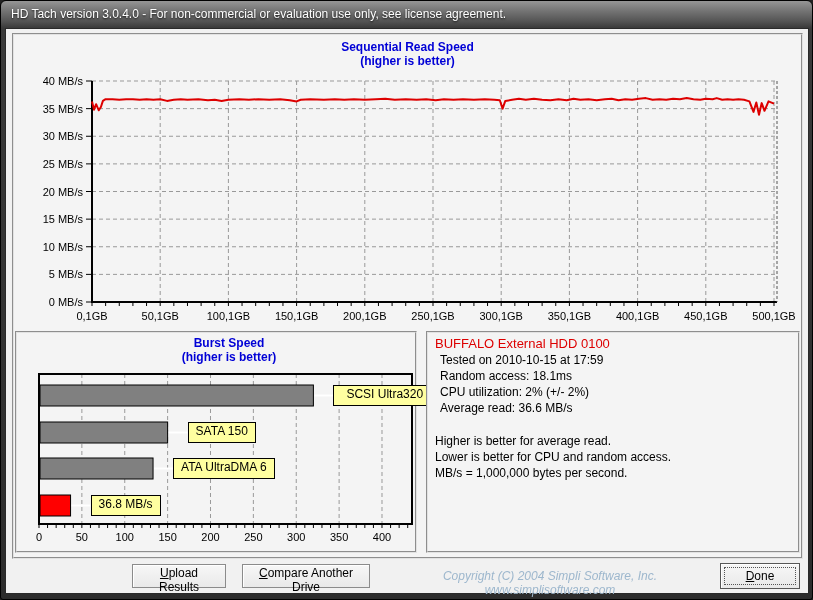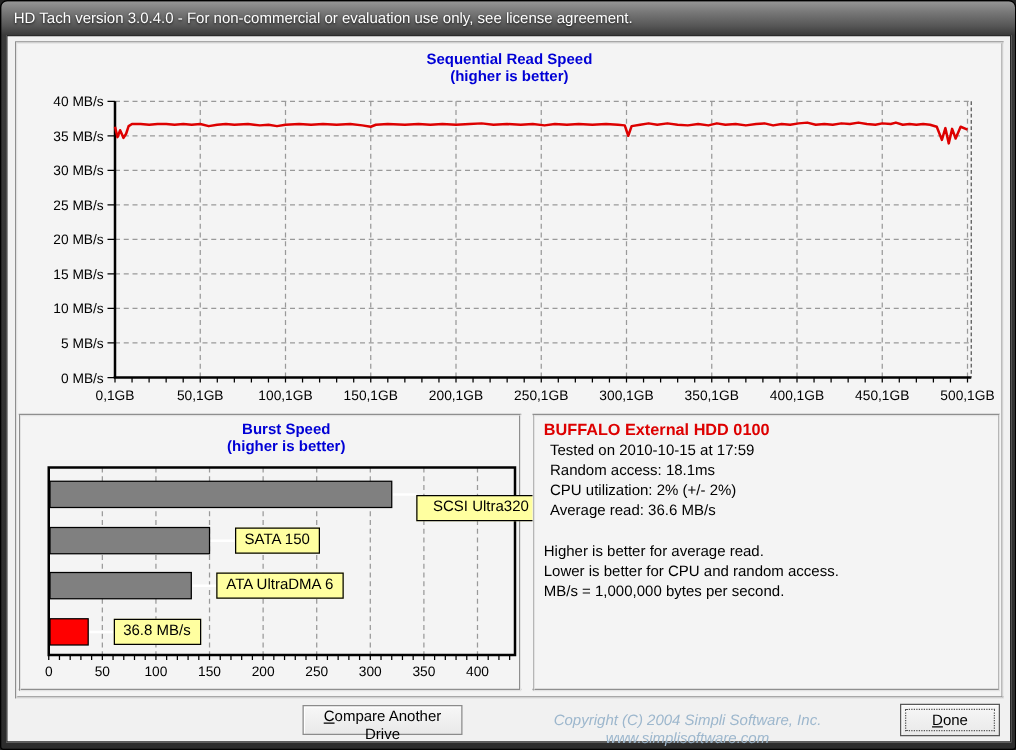--- a/index.html
+++ b/index.html
@@ -19,21 +19,21 @@
   .seq-title{left:0;top:5px;}
   #seq-svg{position:absolute;left:2px;top:33px;}
   .burst-panel{position:absolute;left:1px;top:296px;width:402px;height:222px;
     border:2px groove #e2e2e2;background:#f4f4f4;box-sizing:border-box;}
   .burst-title{left:13px;top:3px;}
   #burst-svg{position:absolute;left:0;top:34px;}
   .bar-label{position:absolute;height:19px;line-height:17px;padding:0 7px;
     background:#ffffa0;border:1px solid #000;font-size:12px;color:#000;white-space:nowrap;}
   .info-panel{position:absolute;left:412px;top:296px;width:374px;height:222px;
     border:2px groove #e2e2e2;background:#f4f4f4;box-sizing:border-box;}
-  .info-title{margin:3px 0 1px 7px;font-size:13px;font-weight:bold;color:#dd0000;}
+  .info-title{margin:3px 0 1px 7px;font-size:13px;font-weight:normal;color:#dd0000;}
   .info-details{margin-left:12px;}
   .info-details div{font-size:12px;line-height:16px;color:#000;}
   .info-notes{margin:17px 0 0 7px;}
   .info-notes div{font-size:12px;line-height:16px;color:#000;}
   .btn{position:absolute;height:24px;box-sizing:border-box;font-size:12px;
     font-family:"Liberation Sans",sans-serif;color:#000;
     background:linear-gradient(#f7f7f7,#e9e9e9);border:1px solid #8b8b8b;
     box-shadow:inset 1px 1px 0 #fff;border-radius:0;cursor:default;}
   .btn u{text-decoration:underline;}
   #save-btn{left:21px;top:535px;width:88px;}
@@ -234,21 +234,21 @@
             <rect x="22" y="7" width="373" height="150" fill="none" stroke="#000" stroke-width="2"></rect>
             <rect x="23" y="18" width="273.39080459770116" height="21" fill="#808080" stroke="#000"></rect>
             <line x1="297.39080459770116" y1="28.5" x2="316.39080459770116" y2="28.5" stroke="#fff" stroke-width="2"></line>
             <rect x="23" y="55" width="127.62068965517241" height="21" fill="#808080" stroke="#000"></rect>
             <line x1="151.6206896551724" y1="65.5" x2="170.6206896551724" y2="65.5" stroke="#fff" stroke-width="2"></line>
             <rect x="23" y="91" width="113.04367816091954" height="21" fill="#808080" stroke="#000"></rect>
             <line x1="137.04367816091954" y1="101.5" x2="156.04367816091954" y2="101.5" stroke="#fff" stroke-width="2"></line>
             <rect x="23" y="128" width="30.55494252873563" height="21" fill="#ff0000" stroke="#000"></rect>
             <line x1="54.55494252873563" y1="138.5" x2="73.55494252873564" y2="138.5" stroke="#fff" stroke-width="2"></line>
           </svg>
-      <div class="bar-label" style="left: 316.391px; top: 63px; padding-left: 12px;">SCSI Ultra320</div>
+      <div class="bar-label" style="left: 316.391px; top: 52px; padding-left: 12px;">SCSI Ultra320</div>
           <div class="bar-label" style="left: 170.621px; top: 89px;">SATA 150</div>
           <div class="bar-label" style="left: 156.044px; top: 125px;">ATA UltraDMA 6</div>
           <div class="bar-label" style="left: 73.5549px; top: 162px;">36.8 MB/s</div>
         </div>
 
       <div class="info-panel">
         <div class="info-title">BUFFALO External HDD 0100</div>
         <div class="info-details">
           <div>Tested on 2010-10-15 at 17:59</div>
           <div>Random access: 18.1ms</div>
@@ -257,17 +257,18 @@
         </div>
         <div class="info-notes">
           <div>Higher is better for average read.</div>
           <div>Lower is better for CPU and random access.</div>
           <div>MB/s = 1,000,000 bytes per second.</div>
         </div>
       </div>
 
     </div>
 
+    <button class="btn" id="upload-btn"><u>U</u>pload Results</button>
     <button class="btn" id="compare-btn"><u>C</u>ompare Another Drive</button>
     <span class="copyright">Copyright (C) 2004 Simpli Software, Inc. www.simplisoftware.com</span>
     <button class="btn" id="done-btn"><u>D</u>one</button>
   </div>
 </div>
 
 </body></html>

